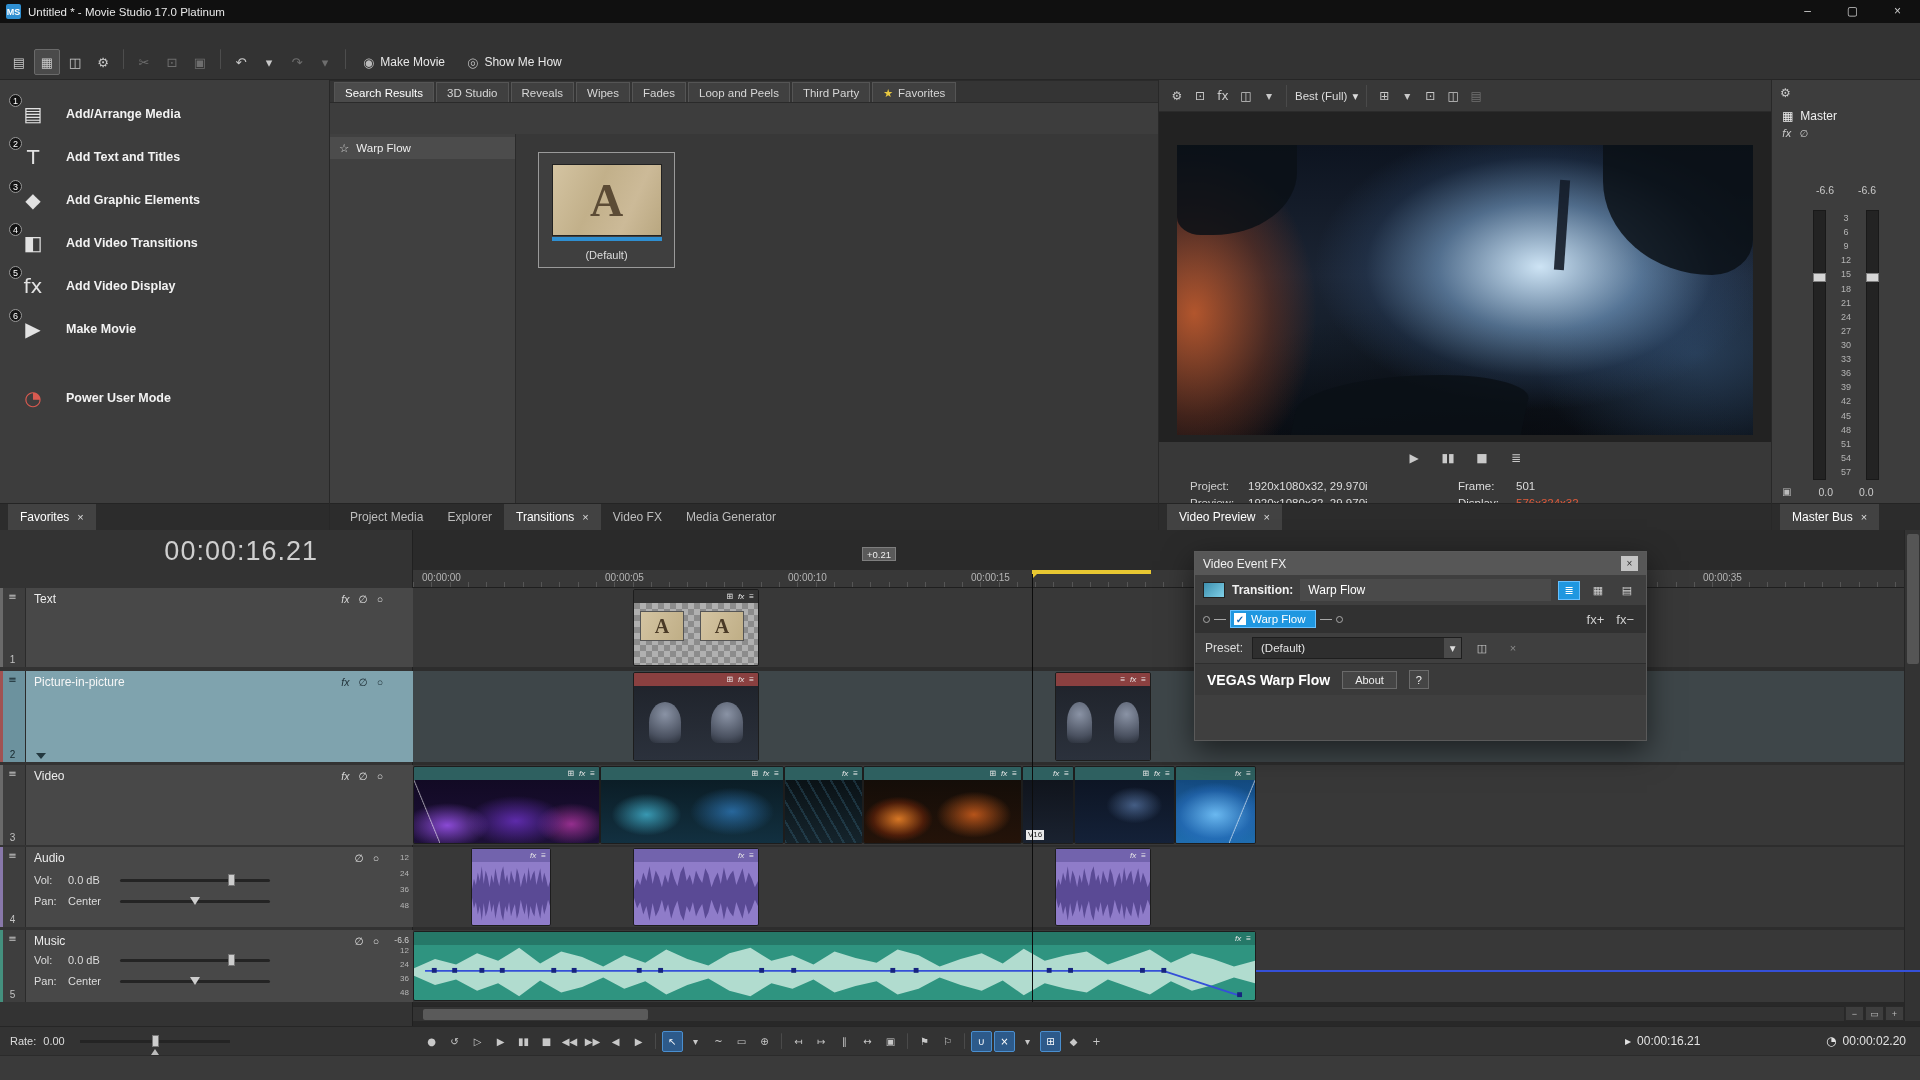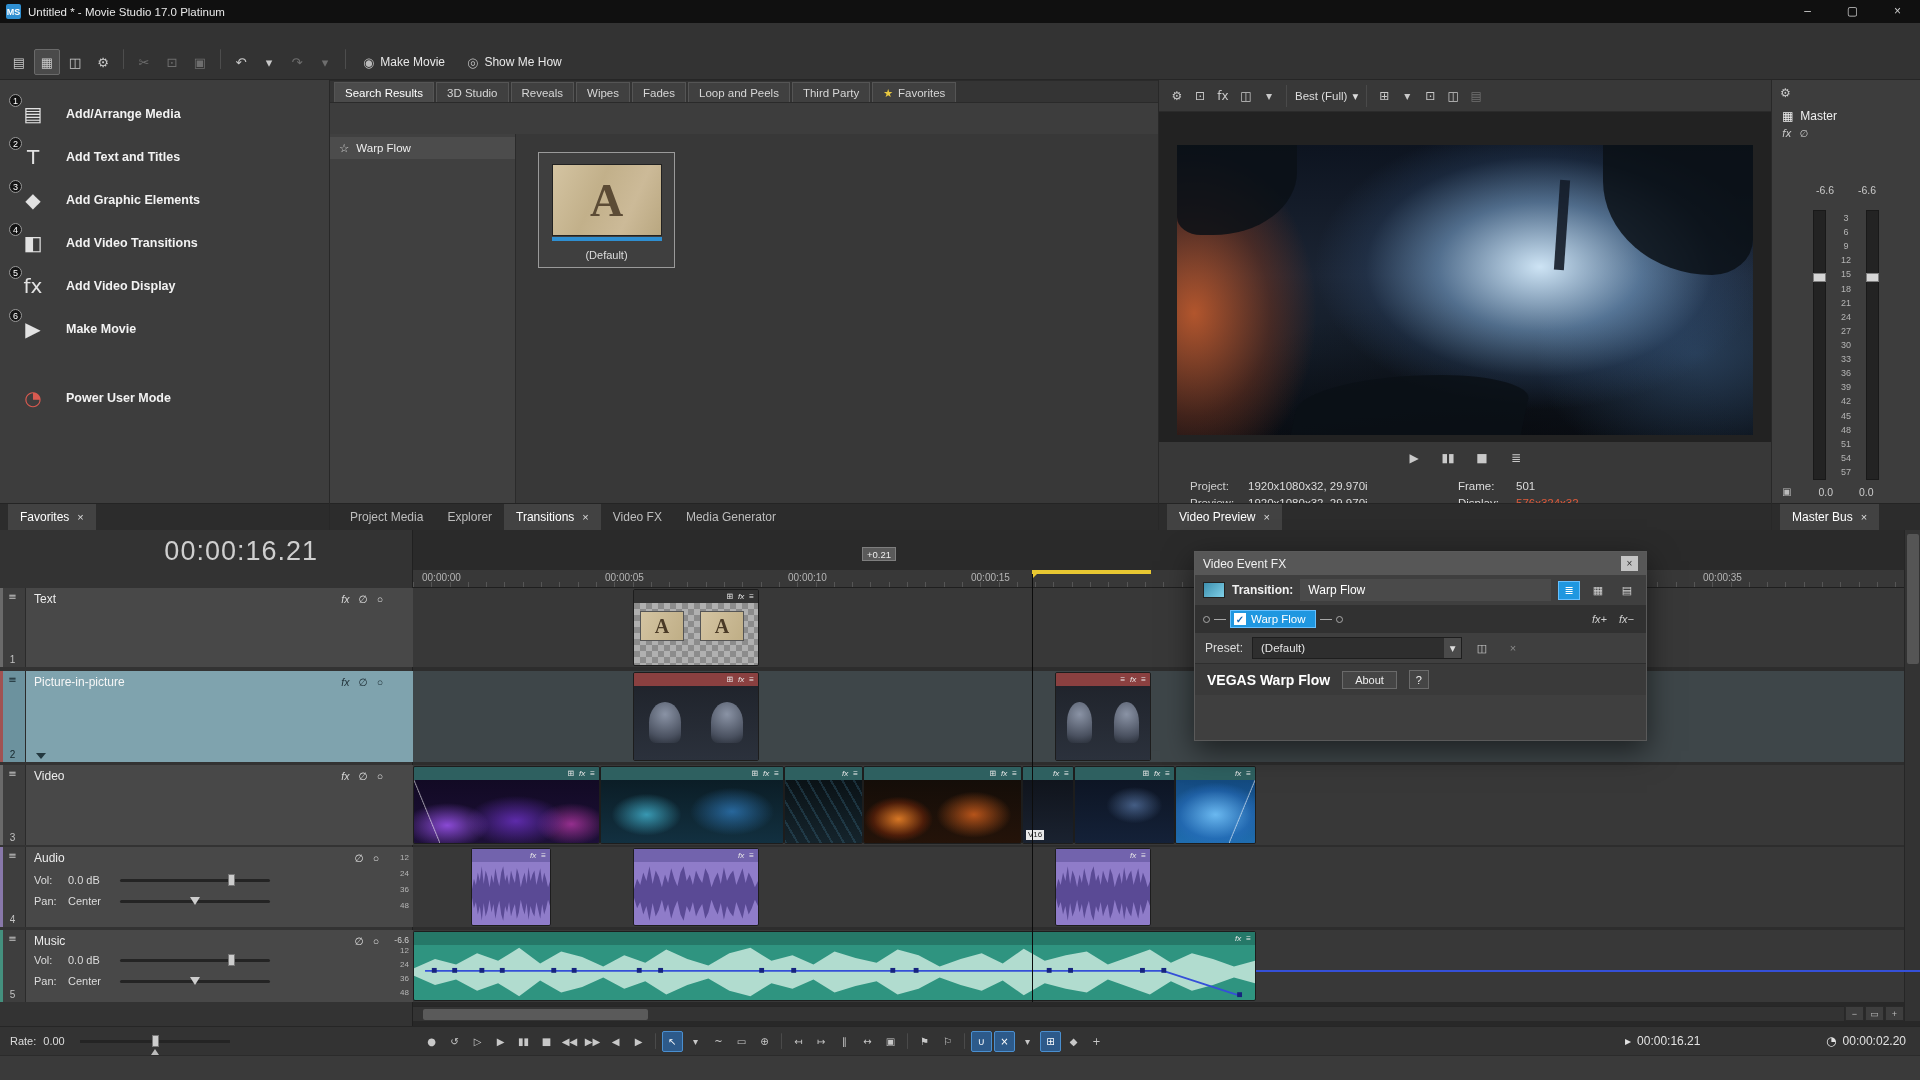--- a/index.html
+++ b/index.html
@@ -194,21 +194,21 @@
   .dlg-tlabel{font-weight:bold;color:#f0f0f0;}
   .dlg-tname{flex:1;height:22px;background:#4a4a4a;display:flex;align-items:center;padding:0 8px;color:#fff;}
   .ico-btn{width:22px;height:19px;display:flex;align-items:center;justify-content:center;color:#cfcfcf;font-size:11px;}
   .ico-btn.blue{background:#1f97e0;color:#fff;border:1px solid #66c0ff;}
   .dlg-chain{height:28px;background:#313131;display:flex;align-items:center;gap:4px;padding:0 8px;}
   .node{width:7px;height:7px;border:1px solid #a8a8a8;border-radius:50%;}
   .wire{width:12px;height:1px;background:#a8a8a8;}
   .chip{display:flex;align-items:center;gap:5px;background:#1f97e0;border:1px solid #66c0ff;padding:2px 9px 2px 3px;color:#fff;font-size:11.5px;}
   .chk{width:12px;height:12px;background:#fff;display:flex;align-items:center;justify-content:center;color:#1468b8;font-size:10px;font-weight:bold;}
   .dlg-chain .spacer{flex:1;}
-  .fxbtn{font-size:11px;color:#cfcfcf;font-style:italic;padding:0 4px;}
+  .fxbtn{font-size:13px;color:#cfcfcf;padding:0 4px;}
   .dlg-preset{height:30px;display:flex;align-items:center;gap:9px;padding:0 10px;}
   .combo{width:210px;height:22px;background:#2e2e2e;border:1px solid #1e1e1e;display:flex;align-items:center;padding-left:8px;color:#e4e4e4;font-size:11.5px;position:relative;}
   .combo .dd{position:absolute;right:0;top:0;width:17px;height:20px;background:#4a4a4a;display:flex;align-items:center;justify-content:center;color:#ddd;}
   .dlg-plugin{height:32px;background:#3a3a3a;border-top:1px solid #2e2e2e;display:flex;align-items:center;gap:12px;padding:0 12px;}
   .plug-title{font-weight:bold;font-size:14px;color:#fff;}
   .about-btn{padding:2px 12px;background:#454545;border:1px solid #6a6a6a;font-size:11px;color:#eee;}
   .help-btn{width:20px;height:19px;background:#454545;border:1px solid #6a6a6a;font-size:11px;color:#eee;display:flex;align-items:center;justify-content:center;}
 </style>
 </head>
 <body>

